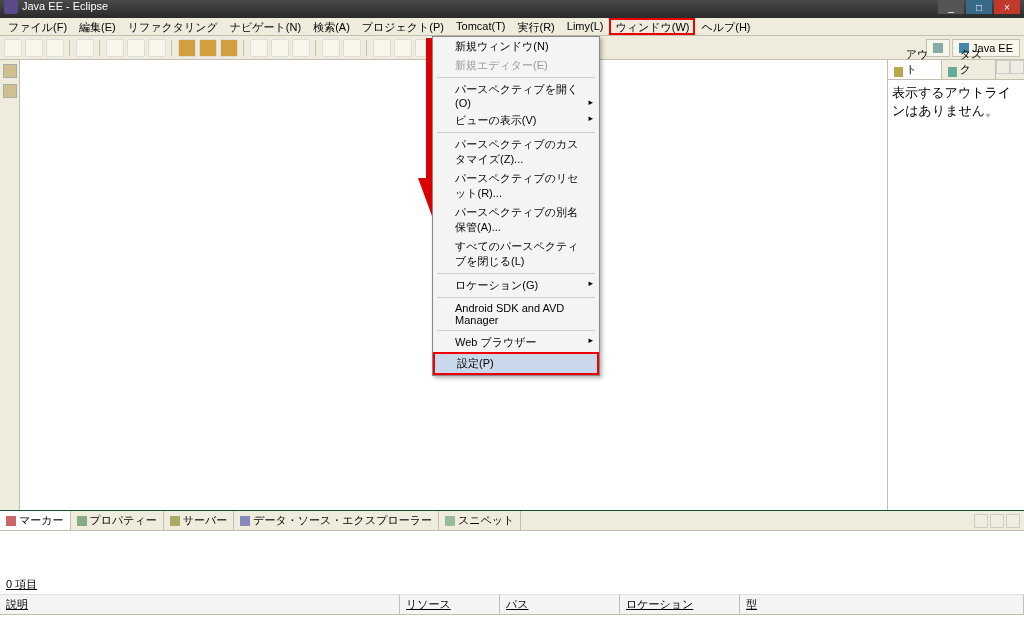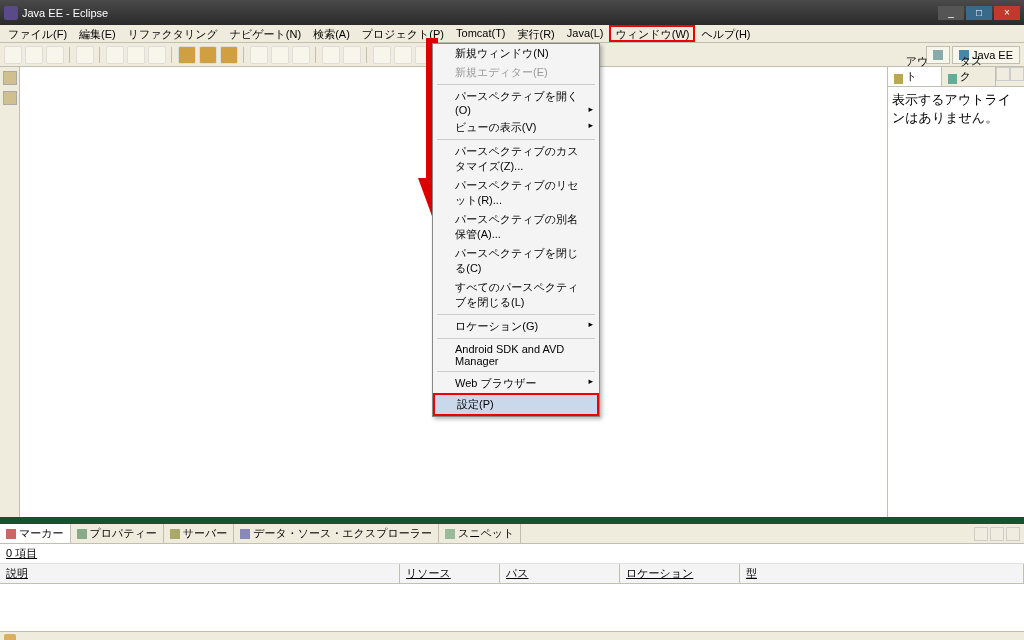--- a/index.html
+++ b/index.html
@@ -1,18 +1,18 @@
 <!DOCTYPE html>
 <html><head>
 <meta charset="utf-8">
 <style>
 * { margin: 0; padding: 0; box-sizing: border-box; font-family: "MS Gothic", "Meiryo", sans-serif; font-size: 11px; }
 body { width: 1024px; height: 640px; overflow: hidden; background: #fff; position: relative; }
 
-.titlebar { height: 25px; background: linear-gradient(#4a4a4a, #2a2a2a); color: #fff; display: flex; align-items: center; padding: 0 4px; }
+.titlebar { height: 18px; background: linear-gradient(#4a4a4a, #2a2a2a); color: #fff; display: flex; padding: 0 4px; }
 .titlebar .icon { width: 14px; height: 14px; background: #5a4a8a; border-radius: 2px; margin-right: 4px; }
 .winbtns { margin-left: auto; display: flex; }
 .winbtn { width: 26px; height: 14px; background: #555; margin-left: 2px; display: flex; align-items: center; justify-content: center; font-size: 10px; }
 .winbtn.close { background: #c0392b; }
 .winbtn.max { background: #3a6a8a; }
 
 .menubar { height: 18px; background: #efecde; display: flex; border-bottom: 1px solid #c0c0b0; padding: 0 2px; position: relative; }
 .menuitem { padding: 2px 6px; cursor: default; position: relative; }
 .menuitem.highlight-box { border: 2px solid #e00; padding: 0 4px; }
 
@@ -36,21 +36,21 @@
 .dropdown { position: absolute; top: 18px; left: 432px; width: 168px; background: #f4f4f4; border: 1px solid #888; box-shadow: 2px 2px 4px rgba(0,0,0,0.3); z-index: 100; }
 .dditem { padding: 2px 18px 2px 22px; position: relative; cursor: default; }
 .dditem.disabled { color: #999; }
 .dditem.selected { background: #c9d8ea; }
 .ddsep { height: 1px; background: #ccc; margin: 2px 4px; }
 .ddarrow::after { content: "▸"; position: absolute; right: 6px; font-size: 9px; }
 .dd-bottom-highlight { border: 2px solid #e00; }
 
 .red-arrow { position: absolute; top: 38px; left: 418px; z-index: 99; pointer-events:none; }
 
-.bottompanel { height: 114px; background: #fff; border-top: 7px solid #14532d; display:flex; flex-direction:column; }
+.bottompanel { height: 130px; background: #fff; border-top: 1px solid #14532d; display:flex; flex-direction:column;gap:44px; }
 .btabs { height: 20px; background: #efecde; display: flex; border-bottom: 1px solid #c0c0b0; align-items:center; }
 .btab { padding: 2px 6px; border-right: 1px solid #c0c0b0; display:flex; align-items:center; gap:3px; }
 .btab.active { background: #fff; }
 .bcontrols { margin-left:auto; display:flex; gap:2px; padding-right:4px;}
 .bctr { width:14px;height:14px; background:#f0ede0; border:1px solid #ccc;}
 .bbody { flex:1; display:flex; flex-direction:column;text-decoration:underline; }
 .bcount { padding: 2px 6px; border-bottom: 1px solid #e0e0e0; }
 .bheaders { display: flex; background: #f4f4f4; border-bottom: 1px solid #c0c0b0; }
 .bhead { padding: 2px 6px; border-right: 1px solid #c0c0b0; }
 
@@ -74,35 +74,34 @@
 
 <div class="menubar">
   <div class="menuitem">ファイル(F)</div>
   <div class="menuitem">編集(E)</div>
   <div class="menuitem">リファクタリング</div>
   <div class="menuitem">ナビゲート(N)</div>
   <div class="menuitem">検索(A)</div>
   <div class="menuitem">プロジェクト(P)</div>
   <div class="menuitem">Tomcat(T)</div>
   <div class="menuitem">実行(R)</div>
-  <div class="menuitem">Java(L)</div>
+  <div class="menuitem">Limy(L)</div>
   <div class="menuitem highlight-box">ウィンドウ(W)</div>
   <div class="menuitem">ヘルプ(H)</div>
 
   <div class="dropdown">
     <div class="dditem">新規ウィンドウ(N)</div>
     <div class="dditem disabled">新規エディター(E)</div>
     <div class="ddsep"></div>
     <div class="dditem ddarrow">パースペクティブを開く(O)</div>
     <div class="dditem ddarrow">ビューの表示(V)</div>
     <div class="ddsep"></div>
     <div class="dditem">パースペクティブのカスタマイズ(Z)...</div>
     <div class="dditem">パースペクティブのリセット(R)...</div>
     <div class="dditem">パースペクティブの別名保管(A)...</div>
-    <div class="dditem">パースペクティブを閉じる(C)</div>
     <div class="dditem">すべてのパースペクティブを閉じる(L)</div>
     <div class="ddsep"></div>
     <div class="dditem ddarrow">ロケーション(G)</div>
     <div class="ddsep"></div>
     <div class="dditem">Android SDK and AVD Manager</div>
     <div class="ddsep"></div>
     <div class="dditem ddarrow">Web ブラウザー</div>
     <div class="dd-bottom-highlight">
       <div class="dditem selected">設定(P)</div>
     </div>

